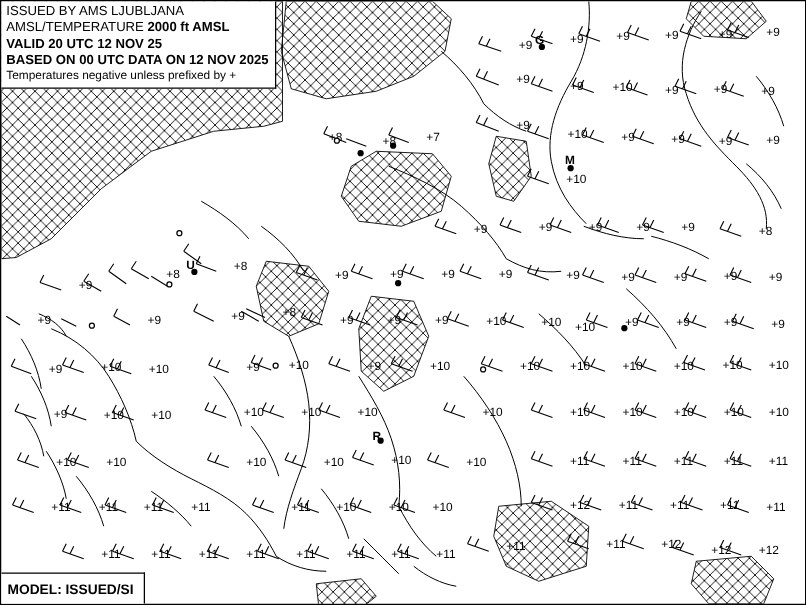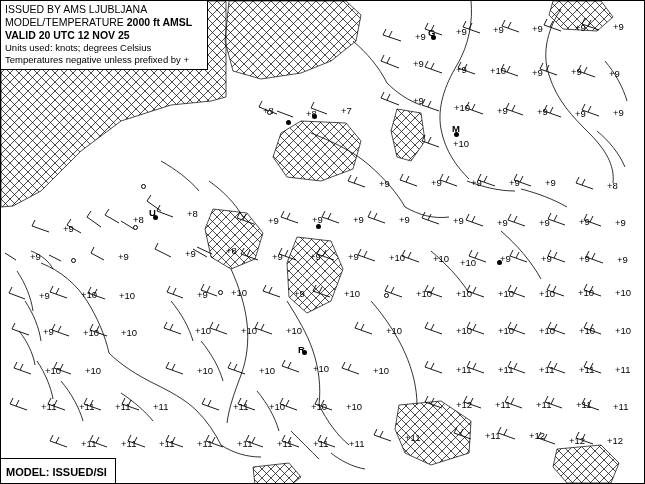--- a/index.html
+++ b/index.html
@@ -1,19 +1,19 @@
 <!DOCTYPE html>
 <html><head>
 <meta charset="utf-8">
 <style>
   html,body{margin:0;padding:0;}
   body{width:645px;height:484px;background:#ffffff;font-family:"Liberation Sans",sans-serif;}
   #map{position:relative;width:645px;height:484px;overflow:hidden;border:1px solid #000;box-sizing:border-box;background:#fff;}
   svg.layer{position:absolute;left:0;top:0;width:645px;height:484px;}
-  .hdr{position:absolute;left:0;top:0;background:#fff;border-right:1px solid #000;border-bottom:1px solid #000;padding:2px 15px 3px 4px;z-index:40;}
+  .hdr{position:absolute;left:0;top:0;background:#fff;border-right:1px solid #000;border-bottom:1px solid #000;padding:2px 5px 3px 4px;z-index:40;}
   .hdr div{font-size:10.5px;line-height:13px;color:#000;white-space:nowrap;}
   .hdr .b{font-weight:bold;}
   .hdr .s{font-size:9.5px;line-height:12px;}
   .model{position:absolute;left:0;bottom:0;background:#fff;border-top:1px solid #000;border-right:1px solid #000;padding:3px 8px 3px 5px;z-index:40;}
   .model span{font-size:11px;font-weight:bold;color:#000;}
   .obs{position:absolute;z-index:30;font-size:9.5px;color:#000;white-space:nowrap;}
   .stn{position:absolute;z-index:31;font-size:9.5px;font-weight:bold;color:#000;}
   .dot{position:absolute;z-index:32;width:5px;height:5px;border-radius:50%;background:#000;}
   .circ{position:absolute;z-index:32;width:5px;height:5px;border-radius:50%;border:1px solid #000;box-sizing:border-box;background:#fff;}
 </style>
@@ -366,24 +366,24 @@
       <div class="obs" style="left: 404px; top: 431px;">+11</div>
       <div class="obs" style="left: 484px; top: 429px;">+11</div>
       <div class="obs" style="left: 528px; top: 429px;">+12</div>
       <div class="obs" style="left: 568px; top: 434px;">+12</div>
       <div class="obs" style="left: 606px; top: 434px;">+12</div>
     </div>
 
   <div class="hdr">
     <div>ISSUED BY AMS LJUBLJANA</div>
     <div>
-      <span>MODEL/TEMPERATURE </span><span class="b">2000 ft AMSL</span>
+      <span>AMSL/TEMPERATURE </span><span class="b">2000 ft AMSL</span>
     </div>
     <div class="b">VALID 20 UTC 12 NOV 25</div>
-    <div class="s">Units used: knots; degrees Celsius</div>
+    <div class="b">BASED ON 00 UTC DATA ON 12 NOV 2025</div>
     <div class="s">Temperatures negative unless prefixed by +</div>
   </div>
 
   <div class="model">
     <span>MODEL: ISSUED/SI</span>
   </div>
 
 </div>
 
 </body></html>

